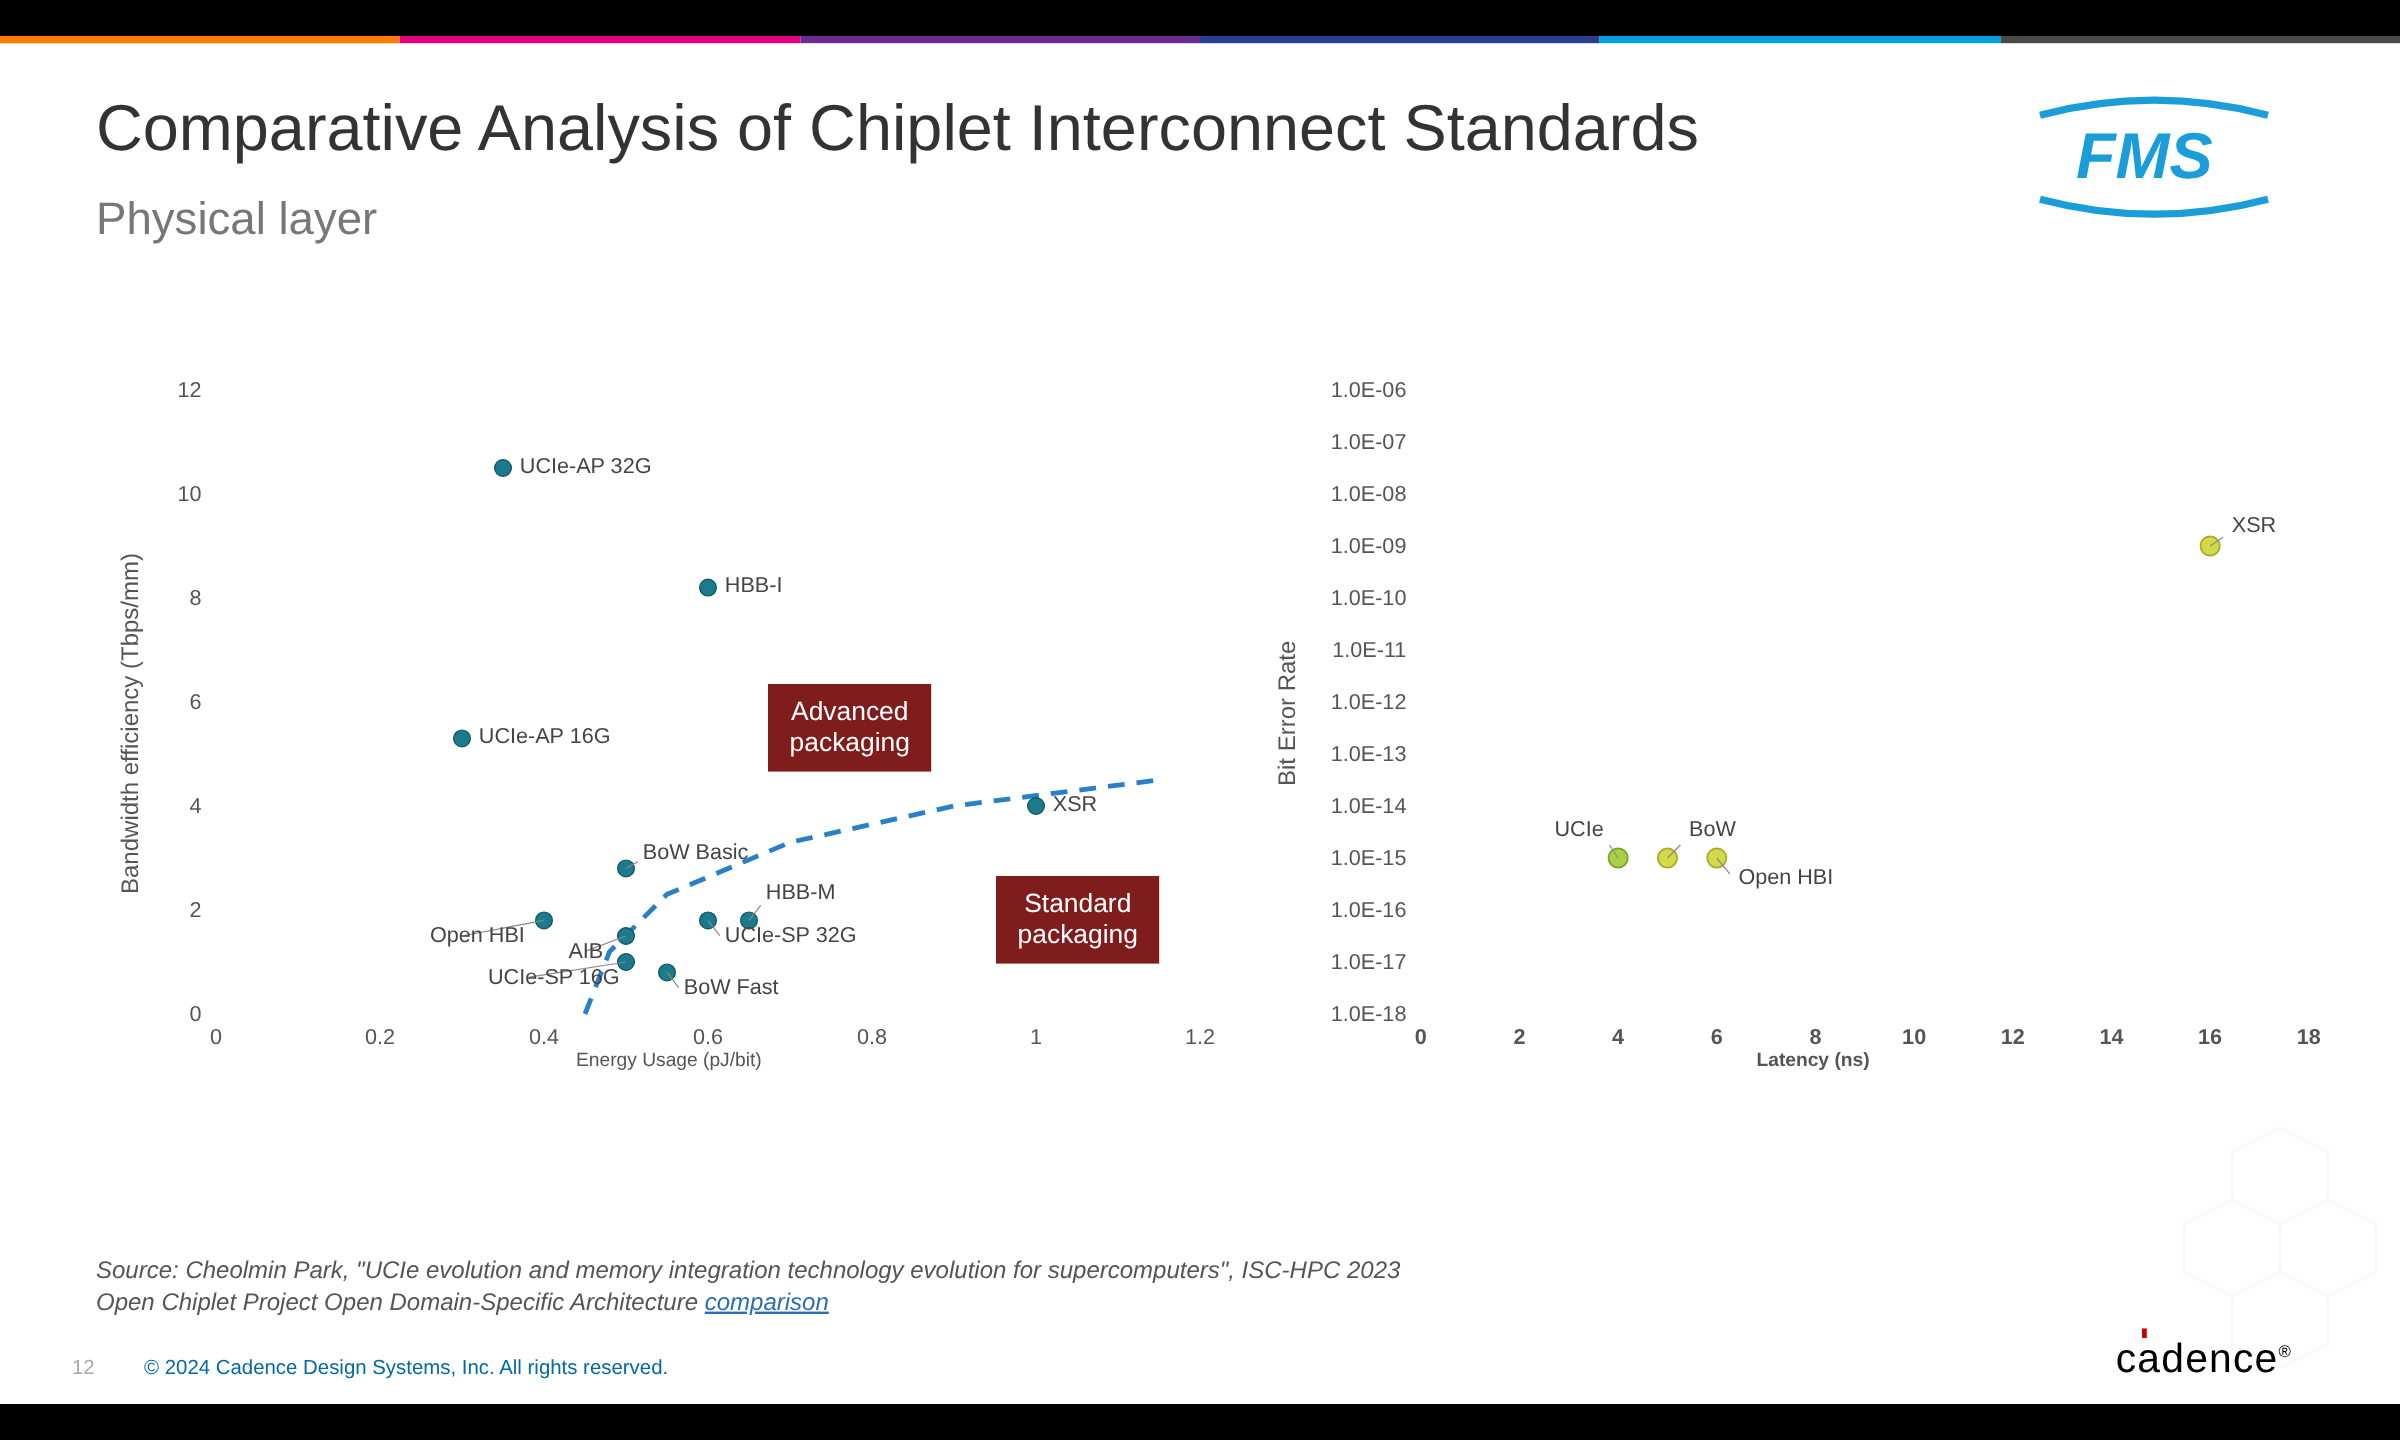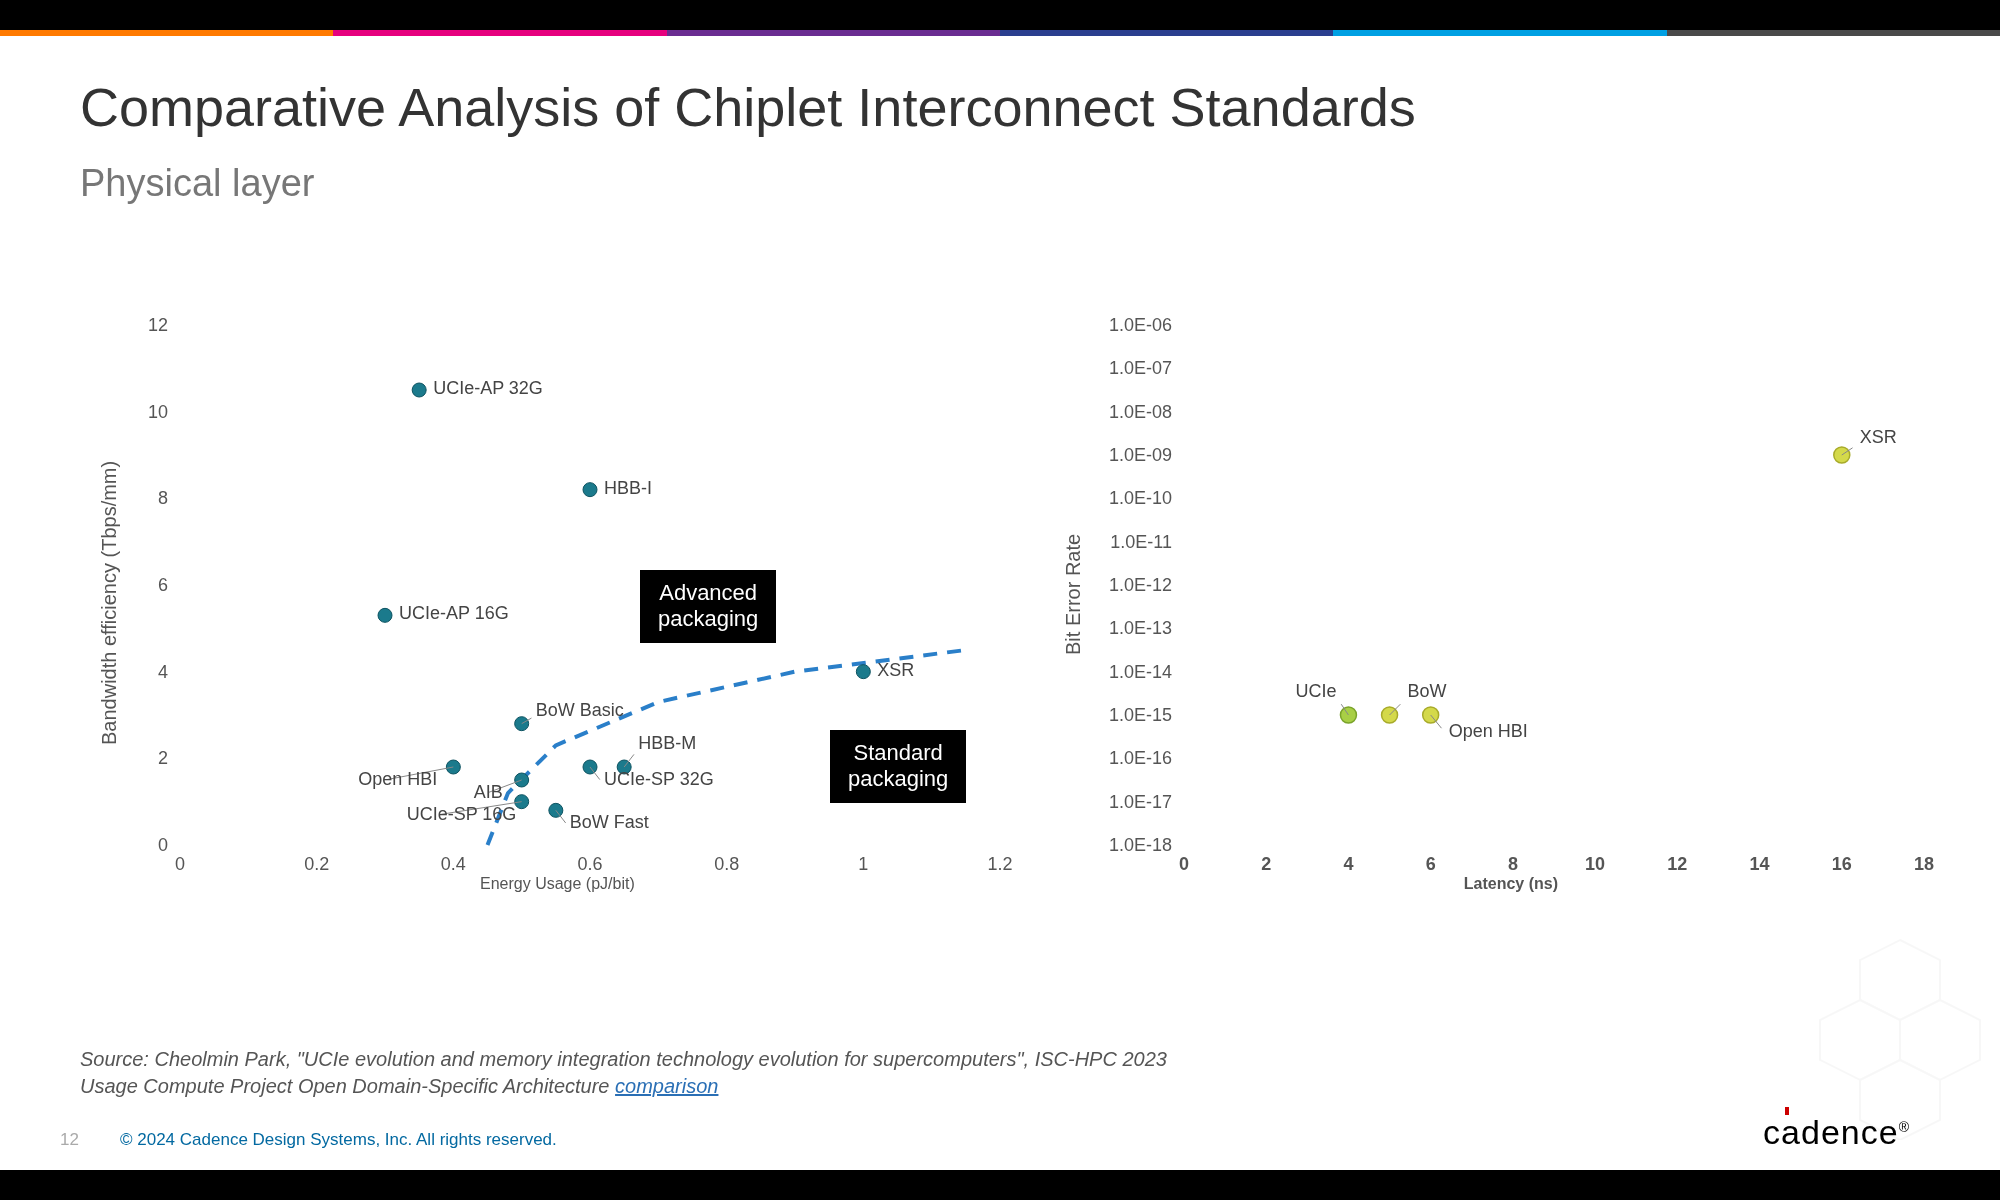--- a/index.html
+++ b/index.html
@@ -11,21 +11,21 @@
   .bottom-black { width: 100%; height: 30px; background: #000; }
   .title { font-size: 54px; color: #333; font-weight: 400; }
   .subtitle { font-size: 38px; color: #777; font-weight: 400; margin-top: 24px; }
   .logo-fms { position: absolute; top: 40px; right: 90px; }
   .charts { display: flex; gap: 60px; margin-top: 110px; }
   .chart { position: relative; }
   #chart1 { width: 940px; height: 590px; }
   #chart2 { width: 900px; height: 590px; }
   .axis-label-y { position: absolute; transform: rotate(-90deg); transform-origin: left top; font-size: 20px; color: #555; }
   .axis-label-x { position: absolute; font-size: 16px; color: #555; font-weight: 600; }
-  .callout { position: absolute; background: #000000; color: #fff; font-size: 22px; padding: 10px 18px; text-align: center; line-height: 1.2; }
+  .callout { position: absolute; background: #7f1d1d; color: #fff; font-size: 22px; padding: 10px 18px; text-align: center; line-height: 1.2; }
   .source { position: absolute; bottom: 70px; left: 80px; font-size: 20px; font-style: italic; color: #555; line-height: 1.35; }
   .source a { color: #2a6fb5; text-decoration: underline; }
   .page-num { position: absolute; bottom: 20px; left: 60px; font-size: 17px; color: #aaa; }
   .copyright { position: absolute; bottom: 20px; left: 120px; font-size: 17px; color: #0369a1; }
   .cadence { position: absolute; bottom: 18px; right: 90px; font-size: 34px; font-weight: 400; color: #000; letter-spacing: 1px; }
   .cadence .bar { display: inline-block; width: 4px; height: 8px; background: #c00; margin-left: 1px; vertical-align: top; }
   svg.plot { position: absolute; left: 0; top: 0; }
   .dot { fill: #1b7a8c; stroke: #0d5361; stroke-width: 1; }
   .dot2 { fill: #a8cf45; stroke: #7aa32a; stroke-width: 1.5; }
   .dot2b { fill: #d4d94a; stroke: #a8ab2a; stroke-width: 1.5; }
@@ -44,20 +44,27 @@
   <div style="flex: 1 1 0%; background: rgb(42, 62, 143);"></div>
   <div style="flex: 1 1 0%; background: rgb(0, 160, 227);"></div>
   <div style="flex: 1 1 0%; background: rgb(74, 74, 74);"></div>
 </div>
 
 <div class="slide">
 
   <div class="title">Comparative Analysis of Chiplet Interconnect Standards</div>
   <div class="subtitle">Physical layer</div>
 
+  <div class="logo-fms">
+    <svg width="230" height="110" viewBox="0 0 230 110">
+      <path d="M 20 20 Q 115 -5 210 20" fill="none" stroke="#1a9dd9" stroke-width="6"></path>
+      <path d="M 20 90 Q 115 115 210 90" fill="none" stroke="#1a9dd9" stroke-width="6"></path>
+      <text x="50" y="72" font-size="54" font-weight="700" font-style="italic" fill="#1a9dd9" font-family="Arial">FMS</text>
+    </svg>
+  </div>
 
   <div class="charts">
 
     <div class="chart" id="chart1">
       <svg class="plot" id="svg1" width="940" height="590">
           <line x1="100" y1="10" x2="100" y2="530" class="grid"></line>
           <text x="100" y="555" text-anchor="middle" font-size="18" fill="#555">0</text>
           <line x1="236.66666666666669" y1="10" x2="236.66666666666669" y2="530" class="grid"></line>
           <text x="236.66666666666669" y="555" text-anchor="middle" font-size="18" fill="#555">0.2</text>
           <line x1="373.33333333333337" y1="10" x2="373.33333333333337" y2="530" class="grid"></line>
@@ -184,21 +191,21 @@
         </svg>
       <div class="axis-label-y" style="left:18px; top:340px;">Bit Error Rate</div>
       <div class="axis-label-x" style="left:420px; top:560px;">Latency (ns)</div>
     </div>
 
   </div>
 
   <div class="source">
     <div>Source: Cheolmin Park, "UCIe evolution and memory integration technology evolution for supercomputers", ISC-HPC 2023</div>
     <div>
-      <span>Usage Compute Project Open Domain-Specific Architecture </span><a href="#">comparison</a>
+      <span>Open Chiplet Project Open Domain-Specific Architecture </span><a href="#">comparison</a>
     </div>
   </div>
 
   <div class="page-num">12</div>
   <div class="copyright">© 2024 Cadence Design Systems, Inc. All rights reserved.</div>
   <div class="cadence">c<span style="position:relative">a<span class="bar" style="position:absolute;left:3px;top:-6px"></span></span>dence<sup style="font-size:14px">®</sup></div>
 
   <svg class="hexbg" width="400" height="300">
     <g fill="none" stroke="#888" stroke-width="2">
       <polygon points="300,100 340,120 340,160 300,180 260,160 260,120"></polygon>

